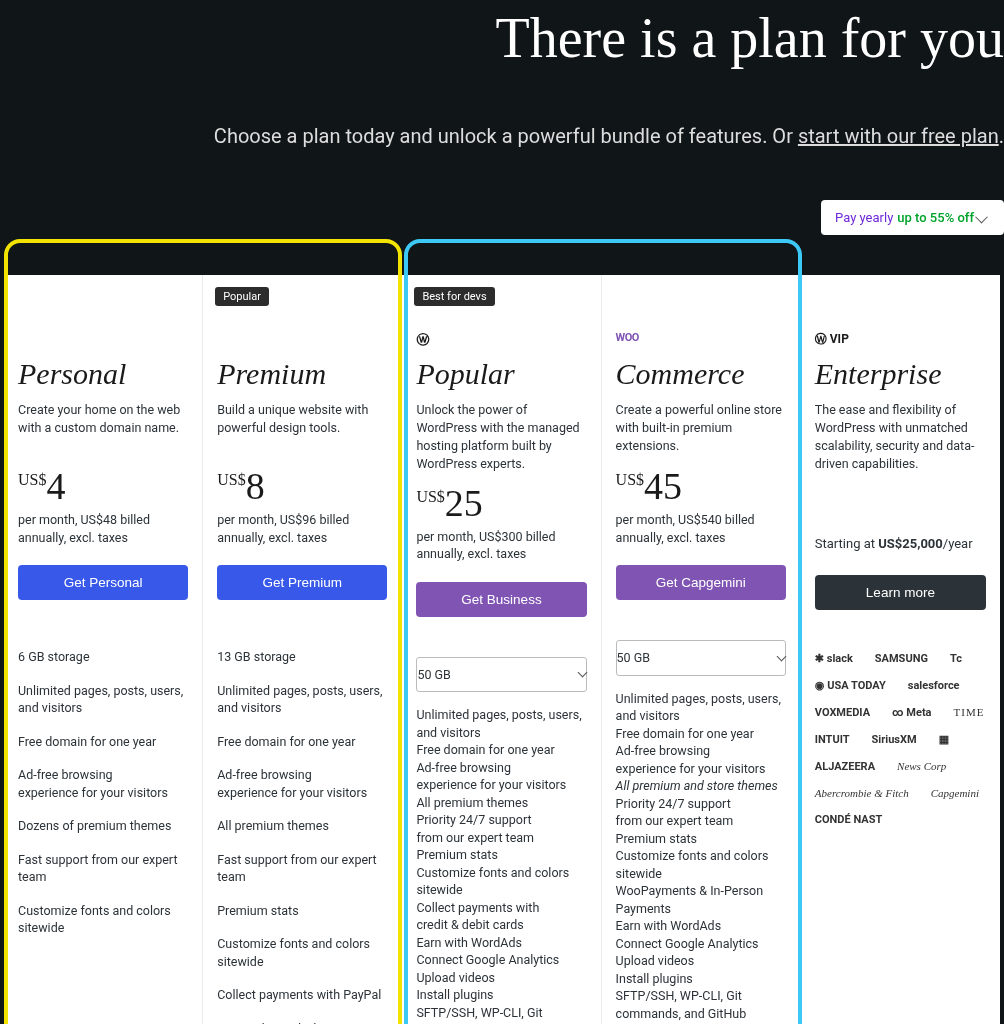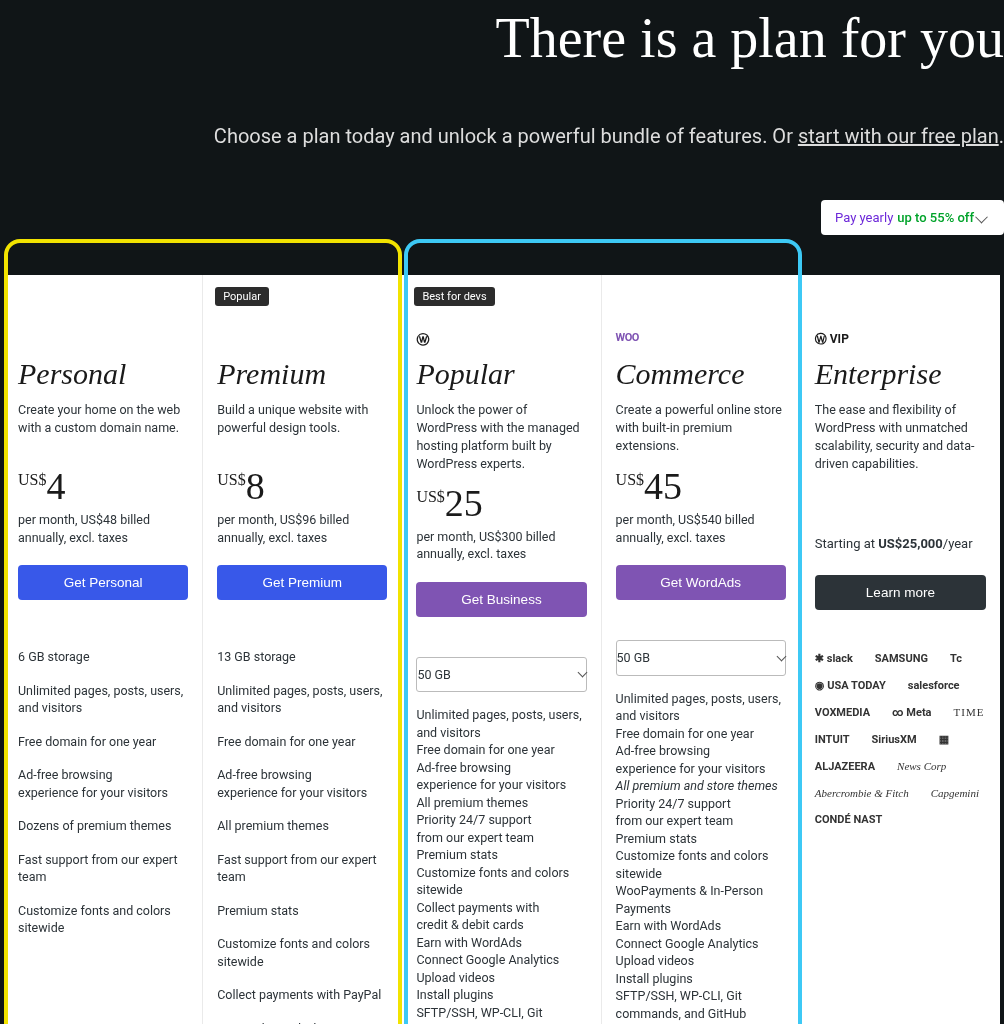--- a/index.html
+++ b/index.html
@@ -306,21 +306,21 @@
 
     <div class="col">
       <div class="col-icon" style="color:#7f54b3;font-size:11px;letter-spacing:-0.5px">WOO</div>
       <h2>Commerce</h2>
       <div class="desc">Create a powerful online store with built-in premium extensions.</div>
       <div class="price">
         <span class="cur">US$</span>
         <span class="amt">45</span>
       </div>
       <div class="note">per month, US$540 billed annually, excl. taxes</div>
-      <button class="btn btn-purple">Get WordAds</button>
+      <button class="btn btn-purple">Get Capgemini</button>
       <div class="features">
         <div class="storage-select">
           <span>50 GB</span>
           <span class="chev2"></span>
         </div>
         <div>
             <div style="white-space: pre-line;">Unlimited pages, posts, users, and visitors</div>
             <div style="white-space: pre-line;">Free domain for one year</div>
             <div style="white-space: pre-line;">Ad-free browsing
 experience for your visitors</div>

